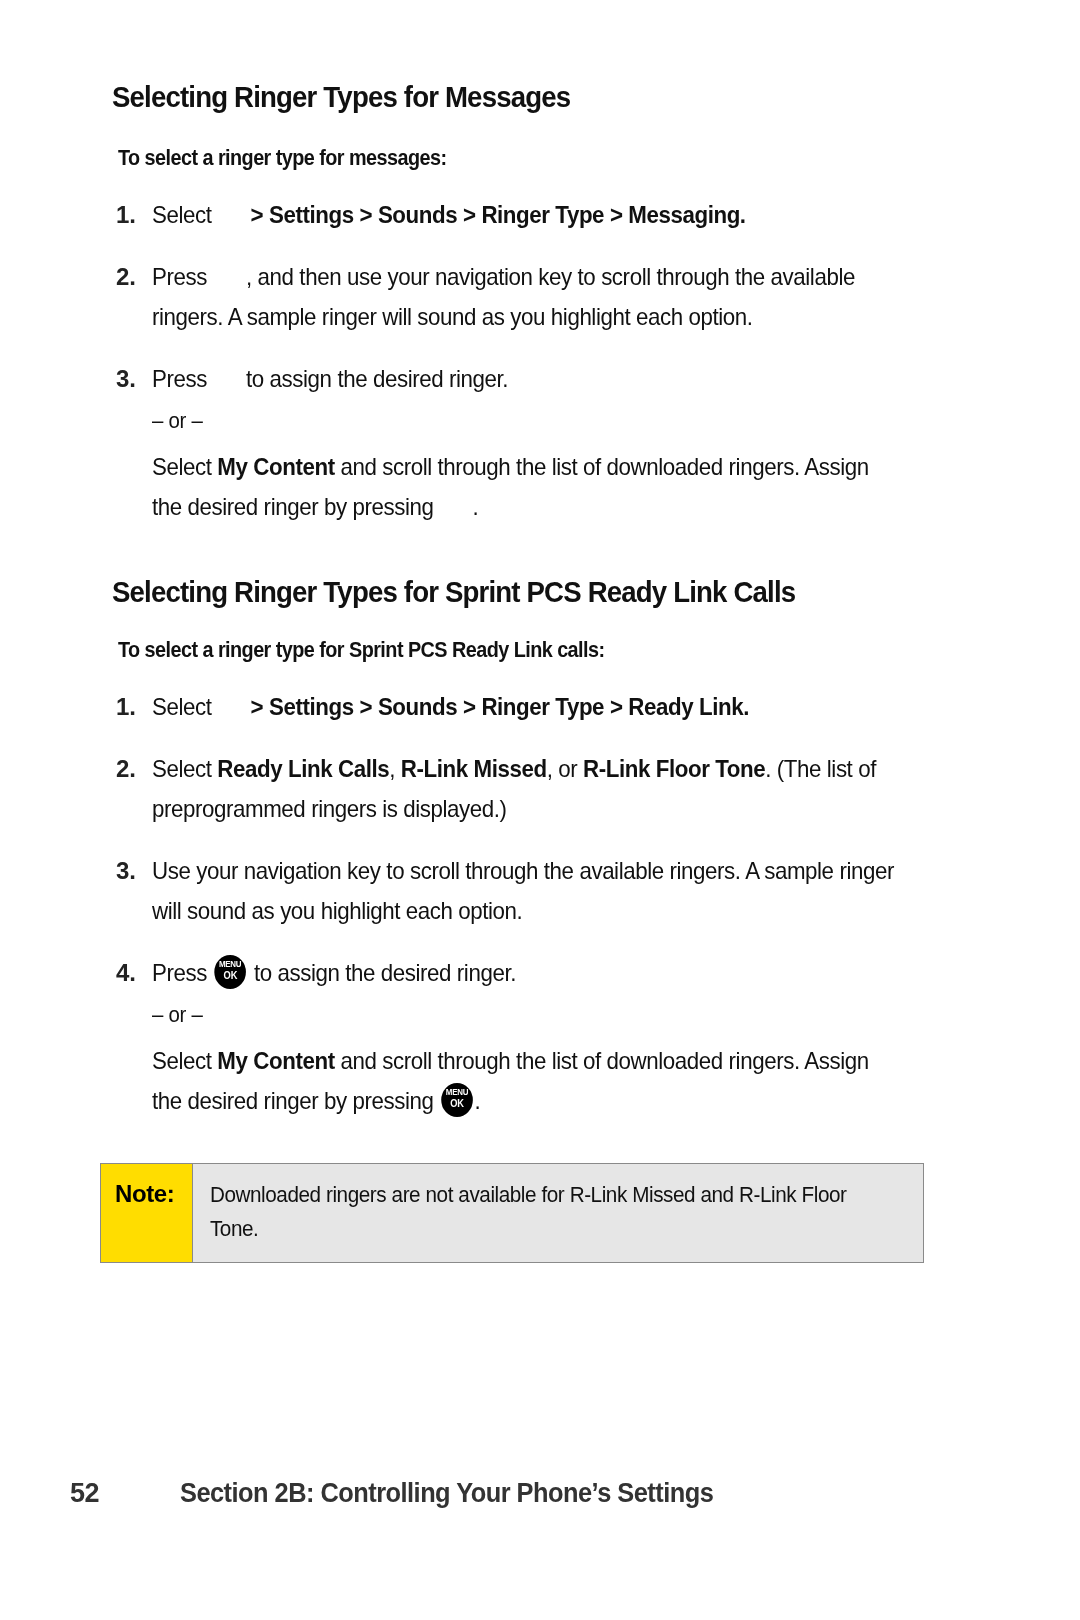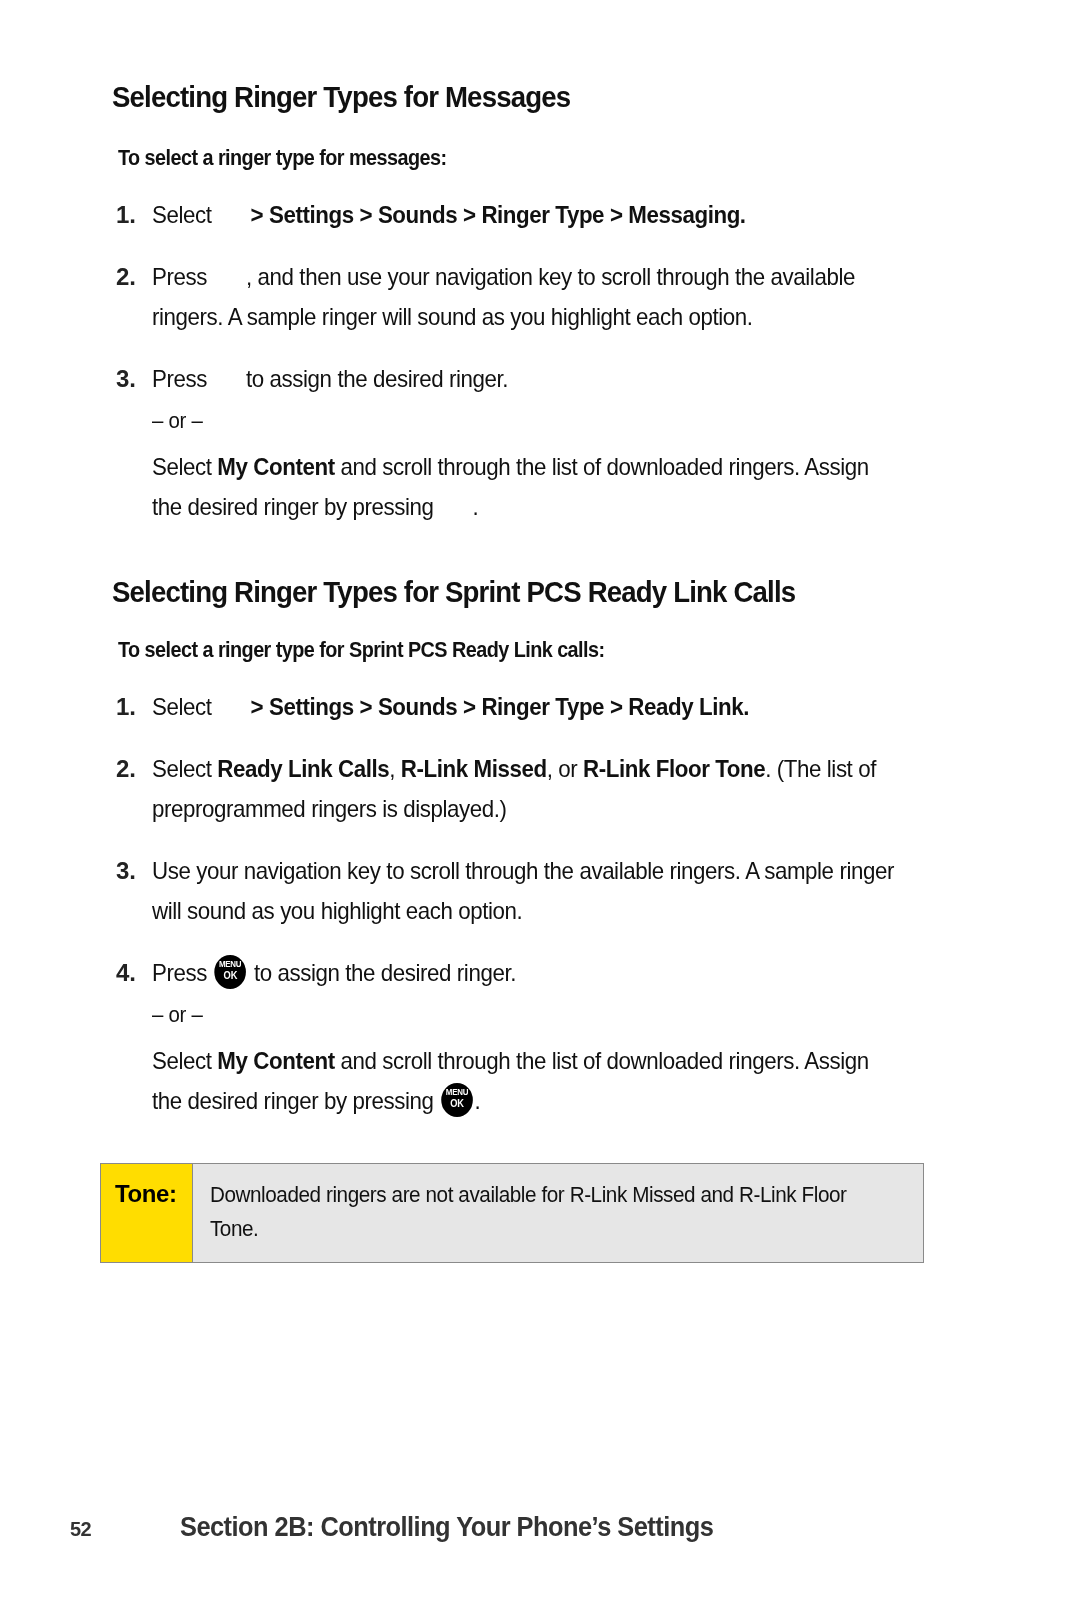--- a/index.html
+++ b/index.html
@@ -187,27 +187,26 @@
   
   .footer {
     position: absolute;
     left: 70px;
     top: 1478px;
     width: 940px;
     display: flex;
     align-items: baseline;
   }
   .footer-pagenum {
-    font-size: 20px;
+    font-size: 27px;
     font-weight: bold;
     color: #333333;
     width: 110px;
     flex: 0 0 110px;
     letter-spacing: -0.5px;
-    margin-top: 40px;
   }
   .footer-title {
     font-size: 27px;
     font-weight: bold;
     color: #333333;
     letter-spacing: -0.55px;
     transform: scaleX(0.94);
     transform-origin: left center;
   }
 </style>
@@ -273,21 +272,21 @@
           <span>to assign the desired ringer.</span>
           <div class="or-line">– or –</div>
           <div class="alt-block"><span>Select</span> <b>My Content</b> <span>and scroll through the list of downloaded ringers. Assign the desired ringer by pressing</span> <span class="menu-ok-icon"><span class="m-top">MENU</span><span class="m-bot">OK</span></span><span>.</span></div>
         </div>
       </li>
 
     </ol>
 
     <div class="note-box">
       <div class="note-label-cell">
-        <div class="note-label">Tone:</div>
+        <div class="note-label">Note:</div>
       </div>
       <div class="note-body">Downloaded ringers are not available for R-Link Missed and R-Link Floor Tone.</div>
     </div>
 
   </div>
 
   <div class="footer">
     <div class="footer-pagenum">52</div>
     <div class="footer-title">Section 2B: Controlling Your Phone’s Settings</div>
   </div>

